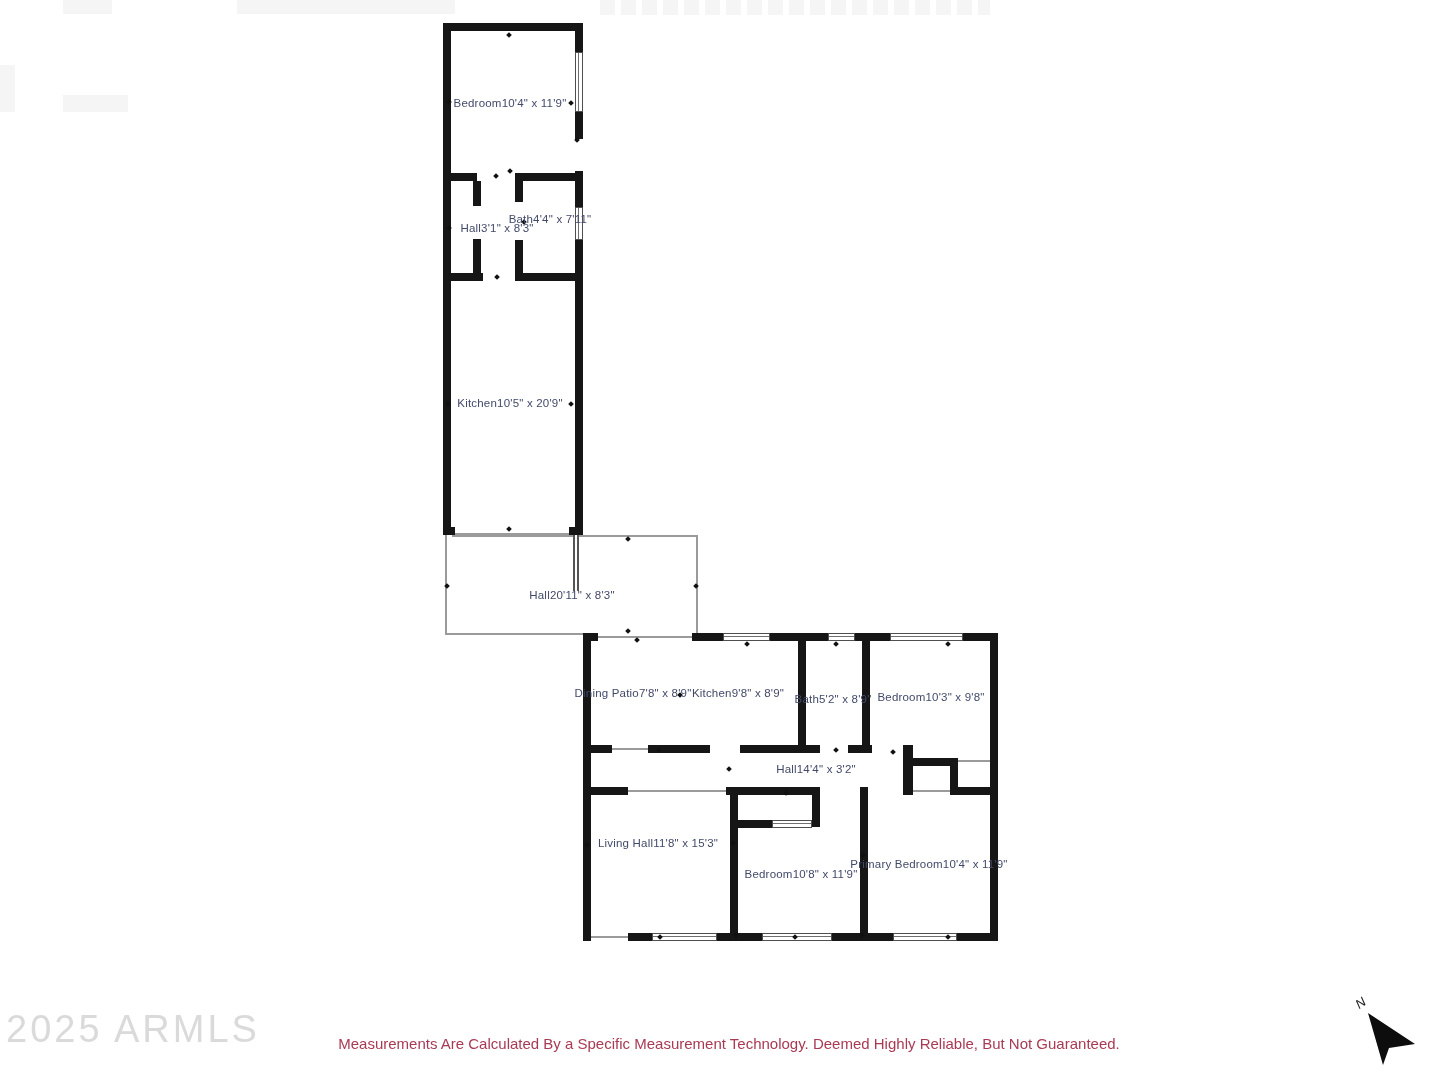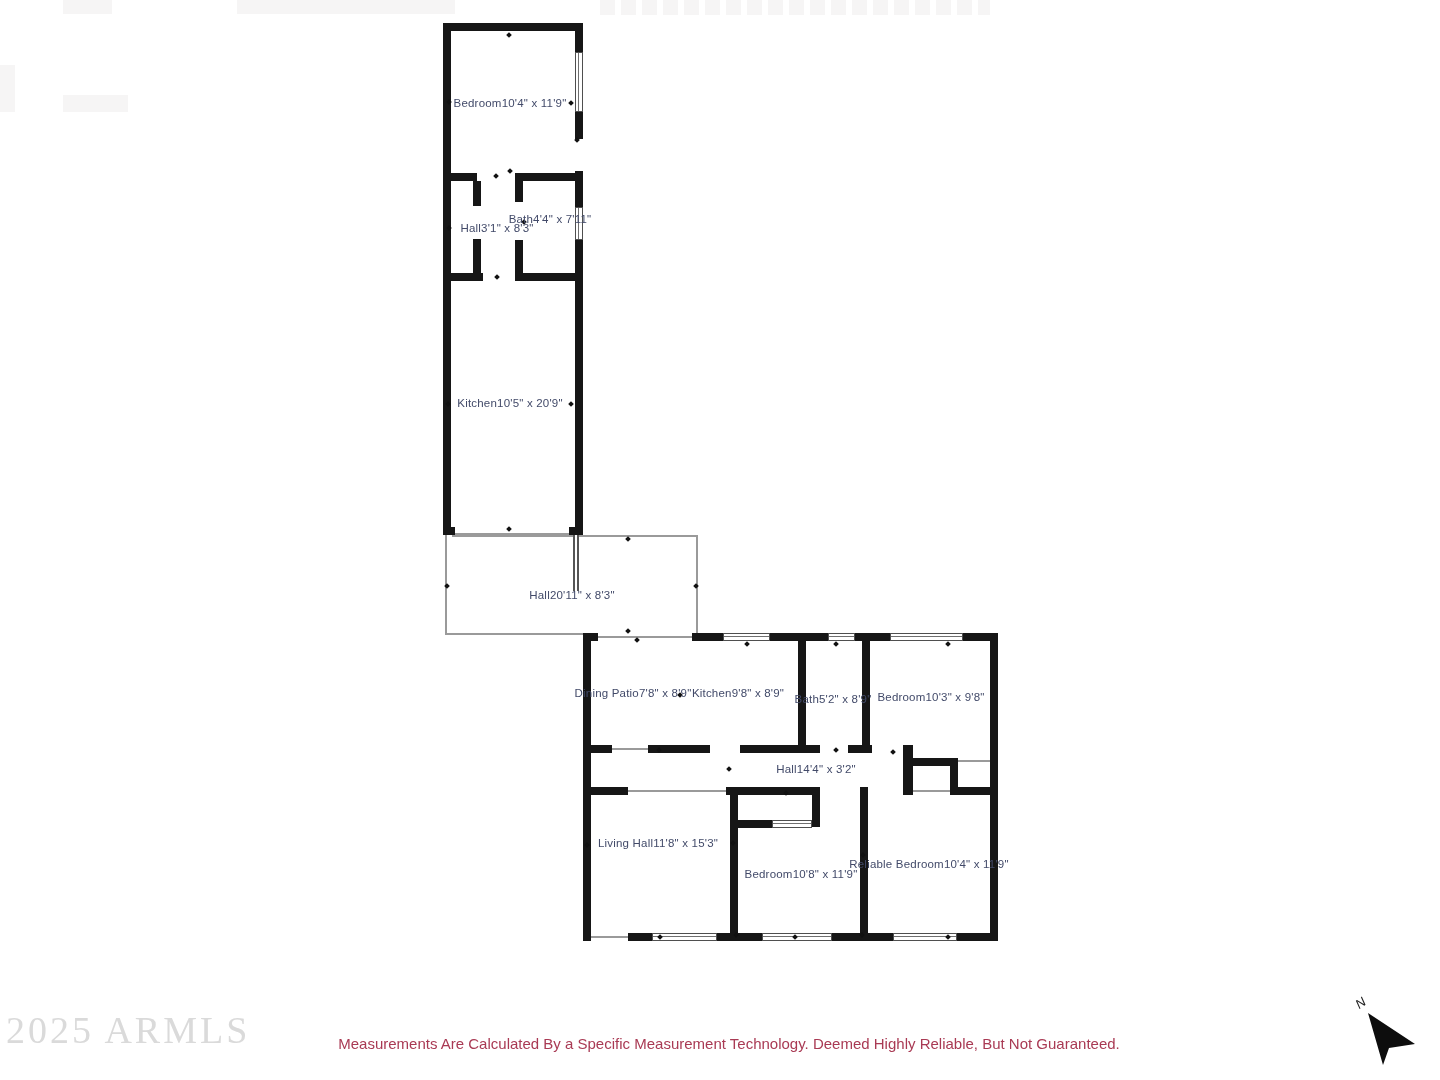--- a/index.html
+++ b/index.html
@@ -11,21 +11,21 @@
   .winV{position:absolute;box-sizing:border-box;background:#fff;border:1px solid #4f4f4f;}
   .winV::after{content:"";position:absolute;top:0;bottom:0;left:50%;margin-left:-1px;width:1px;background:#6f6f6f;}
   .tline{position:absolute;background:#9a9a9a;}
   .dline{position:absolute;box-sizing:border-box;background:#fff;border-left:2px solid #555;border-right:2px solid #555;}
   .mark{position:absolute;width:4px;height:4px;background:#111;transform:rotate(45deg);}
   .faint{position:absolute;background:#f6f5f5;}
   .faintstrip{position:absolute;background:repeating-linear-gradient(90deg,#f6f5f5 0px,#f6f5f5 15px,#ffffff 15px,#ffffff 21px);}
   .room{position:absolute;transform:translate(-50%,-50%);display:flex;flex-direction:row;align-items:center;
         text-align:center;color:#424a69;font-size:11.5px;line-height:13.5px;white-space:nowrap;letter-spacing:.2px;}
   #watermark{position:absolute;left:6px;top:1008px;font-size:38px;color:#dadada;letter-spacing:3px;
-             font-family:Liberation Serif, serif;}
+             font-family:Liberation Sans, sans-serif;}
   #disclaimer{position:absolute;left:0;top:1035px;width:1440px;text-align:center;font-size:15px;color:#a93a54;padding-left:9px;}
   #northsvg{position:absolute;left:1337px;top:992px;}
 </style>
 </head>
 <body>
 
 <div id="canvas">
 
   <div id="plan">
       <div class="faint" style="left: 63px; top: 0px; width: 49px; height: 14px;"></div>
@@ -175,21 +175,21 @@
   </div>
   <div class="room" style="left:658px;top:844px">
     <span>Living Hall</span>
     <span>11'8" x 15'3"</span>
   </div>
   <div class="room" style="left:801px;top:875px">
     <span>Bedroom</span>
     <span>10'8" x 11'9"</span>
   </div>
   <div class="room" style="left:929px;top:865px">
-    <span>Reliable Bedroom</span>
+    <span>Primary Bedroom</span>
     <span>10'4" x 11'9"</span>
   </div>
 
   <div id="watermark">2025 ARMLS</div>
   <div id="disclaimer">Measurements Are Calculated By a Specific Measurement Technology. Deemed Highly Reliable, But Not Guaranteed.</div>
 
   <svg id="northsvg" width="100" height="85" viewBox="0 0 100 85">
     <polygon points="31,21 78,52 52,56 46,73" fill="#0d0d0d"></polygon>
     <text id="north-n" x="20" y="18" font-size="13" font-style="italic" transform="rotate(-35 20 14)" fill="#222">N</text>
   </svg>

